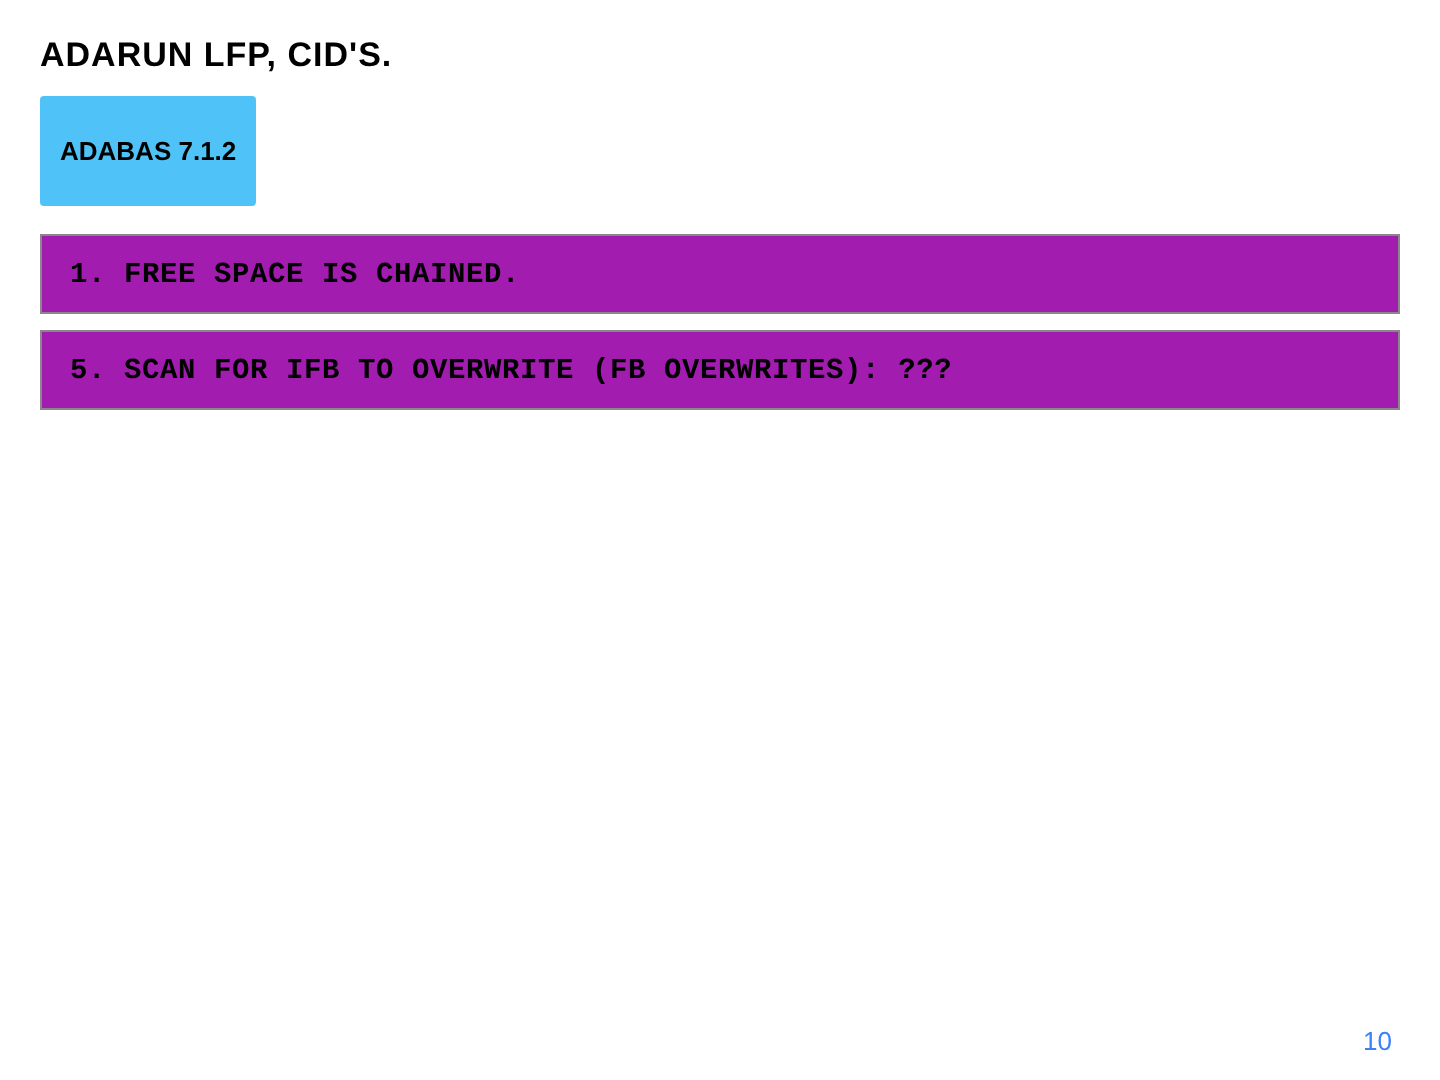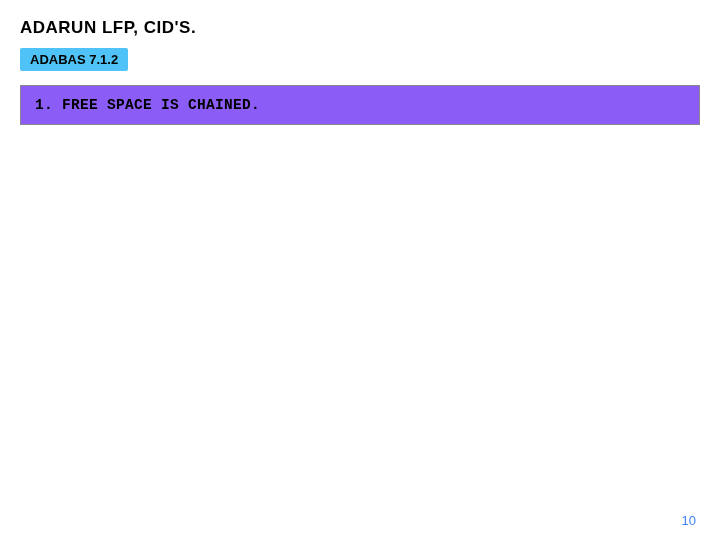--- a/index.html
+++ b/index.html
@@ -32,30 +32,30 @@
       letter-spacing: 0.5px;
     }
 
     .badge {
       display: inline-block;
       background: #4fc3f7;
       color: #000;
       font-family: Arial, sans-serif;
       font-weight: bold;
       font-size: 13px;
-      padding: 4px 10px;
+      padding: 20px 10px;
       margin-bottom: 14px;
       border-radius: 2px;
     }
 
     .item-box {
       border: 1.5px solid #888;
       padding: 10px 14px;
       margin-bottom: 8px;
-      background: #8b5cf6;
+      background: #a21caf;
     }
 
     .item-text {
       font-family: 'Courier New', Courier, monospace;
       font-size: 14.5px;
       font-weight: bold;
       color: #000;
       letter-spacing: 0.3px;
     }
 
@@ -77,16 +77,19 @@
 
   <div class="badge">ADABAS 7.1.2</div>
 
   <div class="item-box">
     <span class="item-text">1. FREE  SPACE  IS  CHAINED.</span>
   </div>
 
 
 
 
+  <div class="item-box">
+    <span class="item-text">5. SCAN  FOR  IFB  TO  OVERWRITE  (FB OVERWRITES):  ???</span>
+  </div>
 
   <div class="page-number">10</div>
 
 </div>
 
 </body></html>

